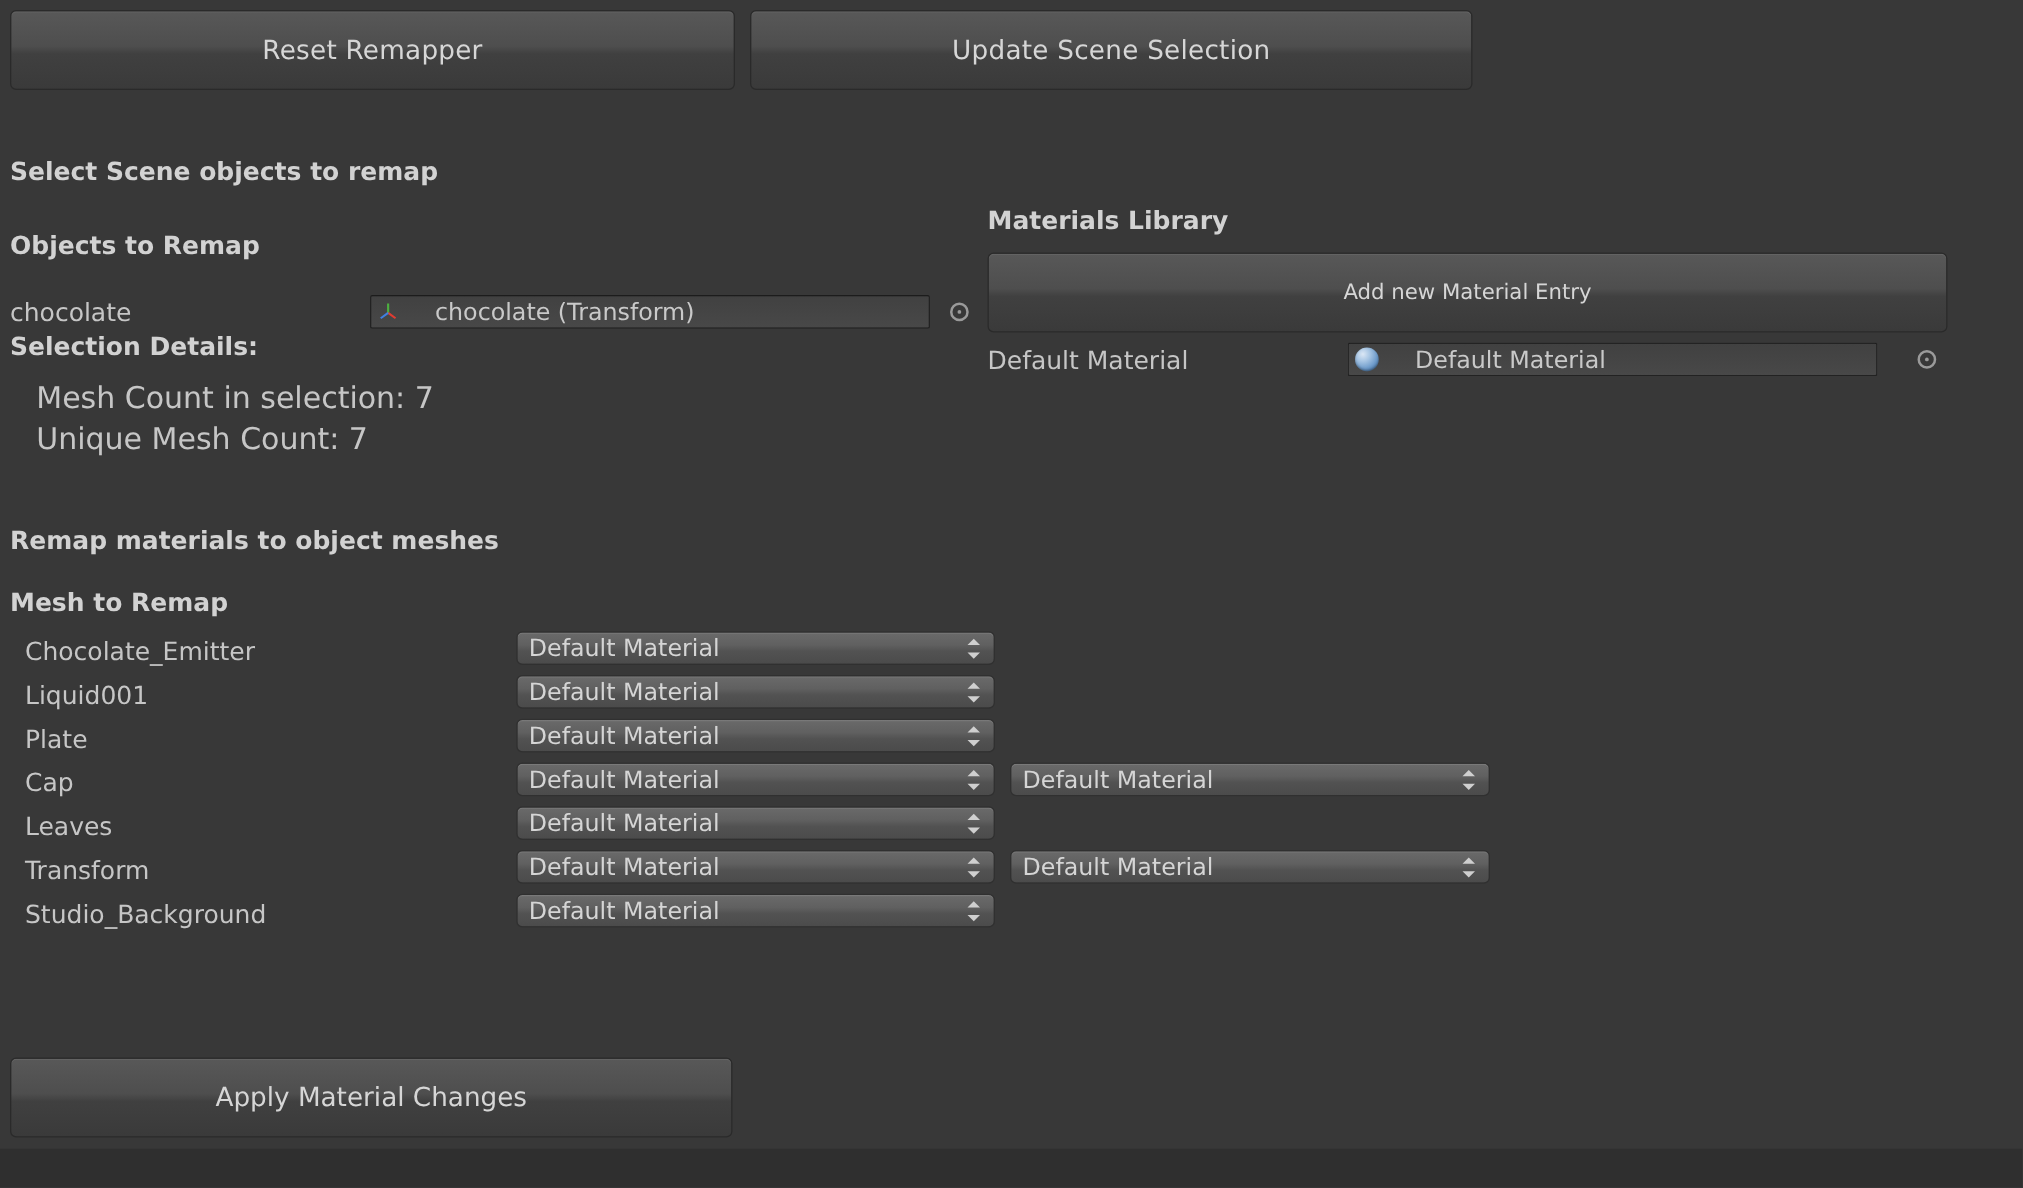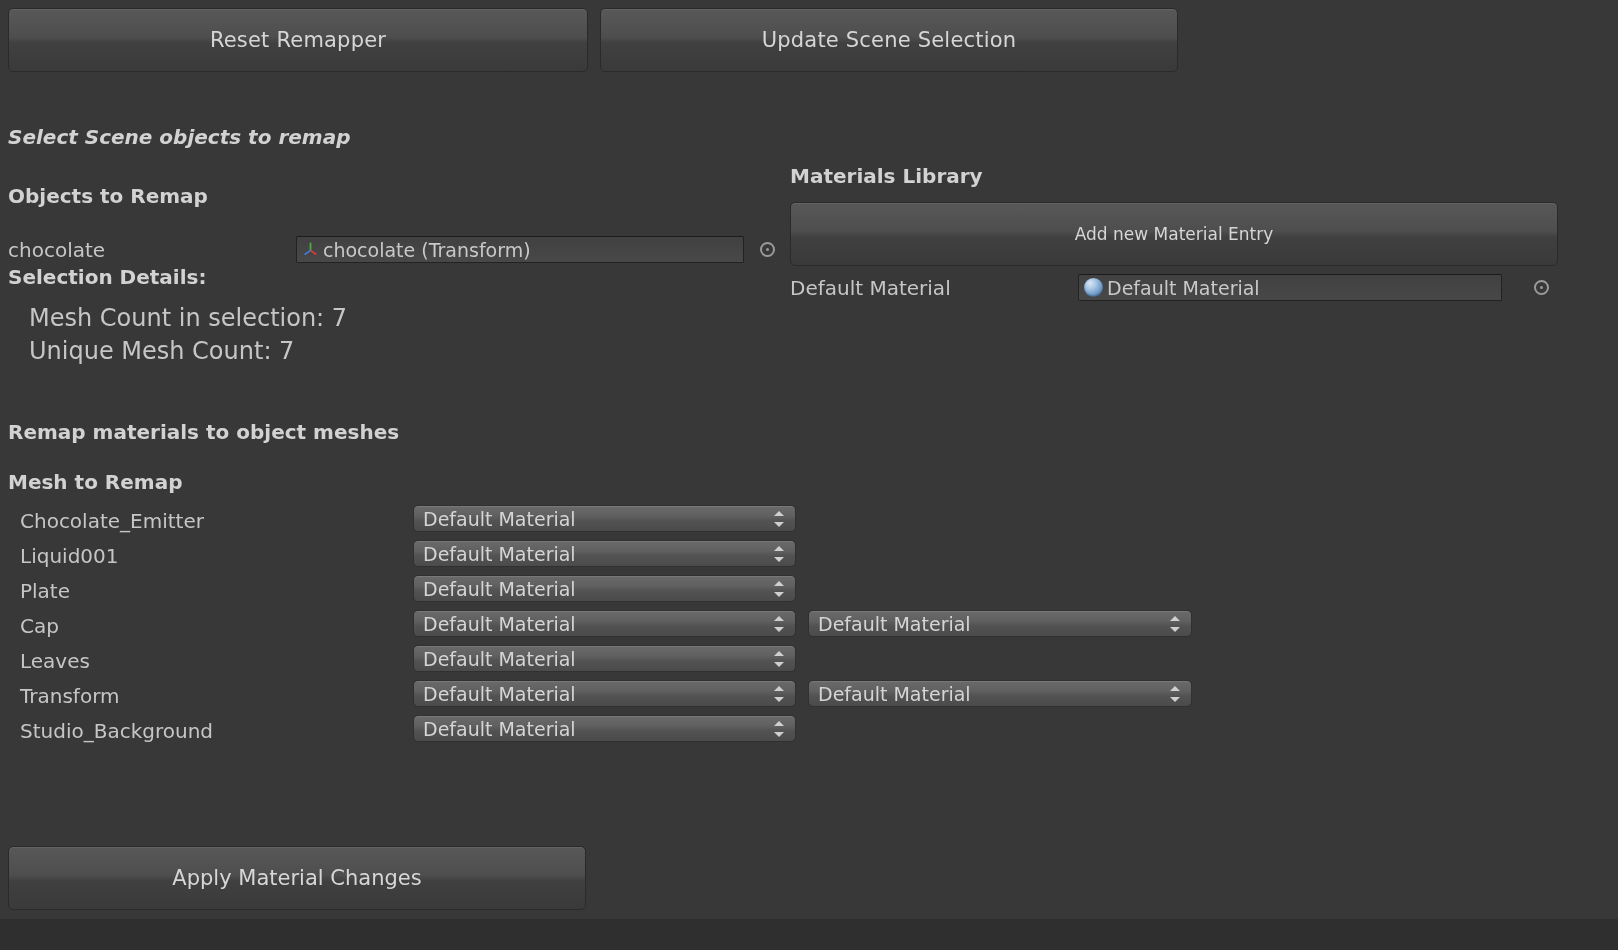--- a/index.html
+++ b/index.html
@@ -60,21 +60,21 @@
     color: #d2d2d2;
     white-space: nowrap;
   }
   .plain-label {
     position: absolute;
     font-size: 24px;
     color: #c6c6c6;
     white-space: nowrap;
   }
 
-  #lbl-select-scene { left: 8px; top: 125px; font-style: italic; }
+  #lbl-select-scene { left: 8px; top: 125px; }
   #lbl-objects-to-remap { left: 8px; top: 184px; }
   #lbl-selection-details { left: 8px; top: 265px; }
   #lbl-mesh-count { left: 29px; top: 304px; }
   #lbl-unique-mesh-count { left: 29px; top: 337px; }
   #lbl-remap-materials { left: 8px; top: 420px; }
   #lbl-mesh-to-remap { left: 8px; top: 470px; }
   #lbl-materials-library { left: 790px; top: 164px; }
 
   
   #obj-row {
@@ -98,20 +98,21 @@
     height: 27px;
     background: linear-gradient(to bottom, #414141 0%, #484848 100%);
     border: 1px solid #222222;
     border-top-color: #1c1c1c;
     border-radius: 2px;
     display: flex;
     align-items: center;
     padding-left: 5px;
     box-sizing: border-box;
     cursor: pointer;
+    gap: 25px;
   }
   .object-field .of-label {
     font-size: 19px;
     color: #c9c9c9;
     margin-left: 4px;
     white-space: nowrap;
     overflow: hidden;
   }
   .transform-icon {
     width: 17px;

